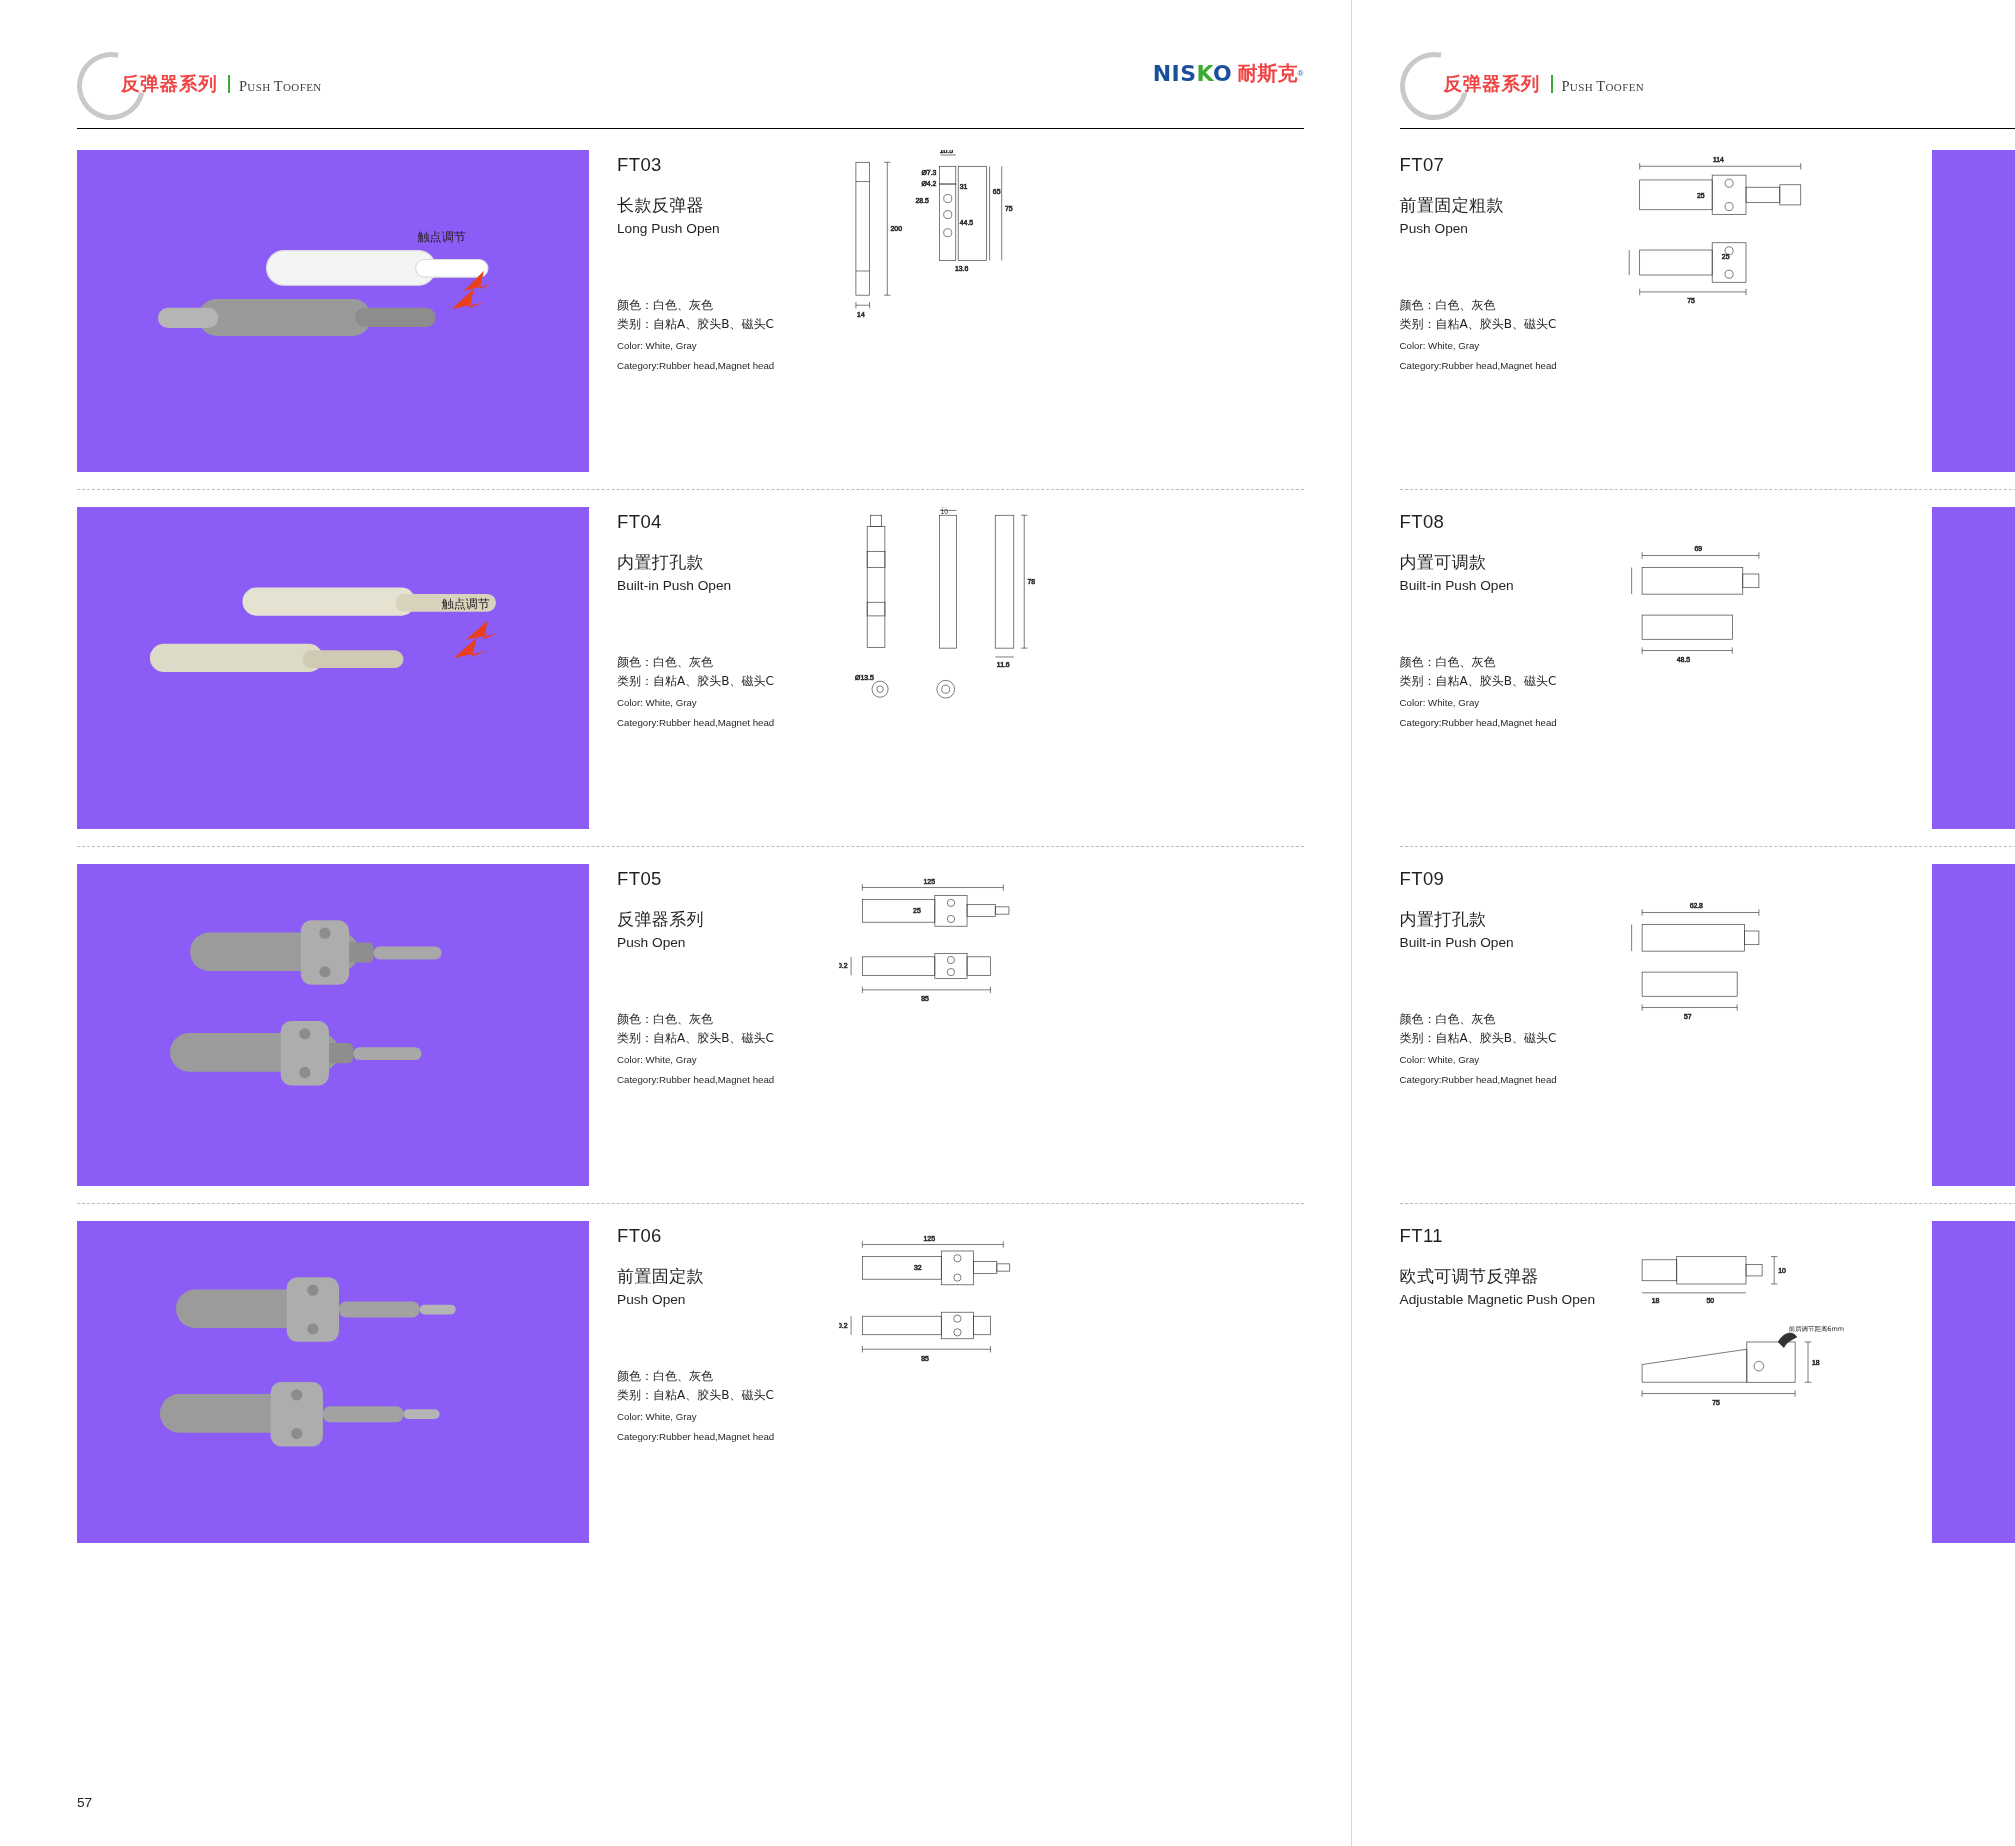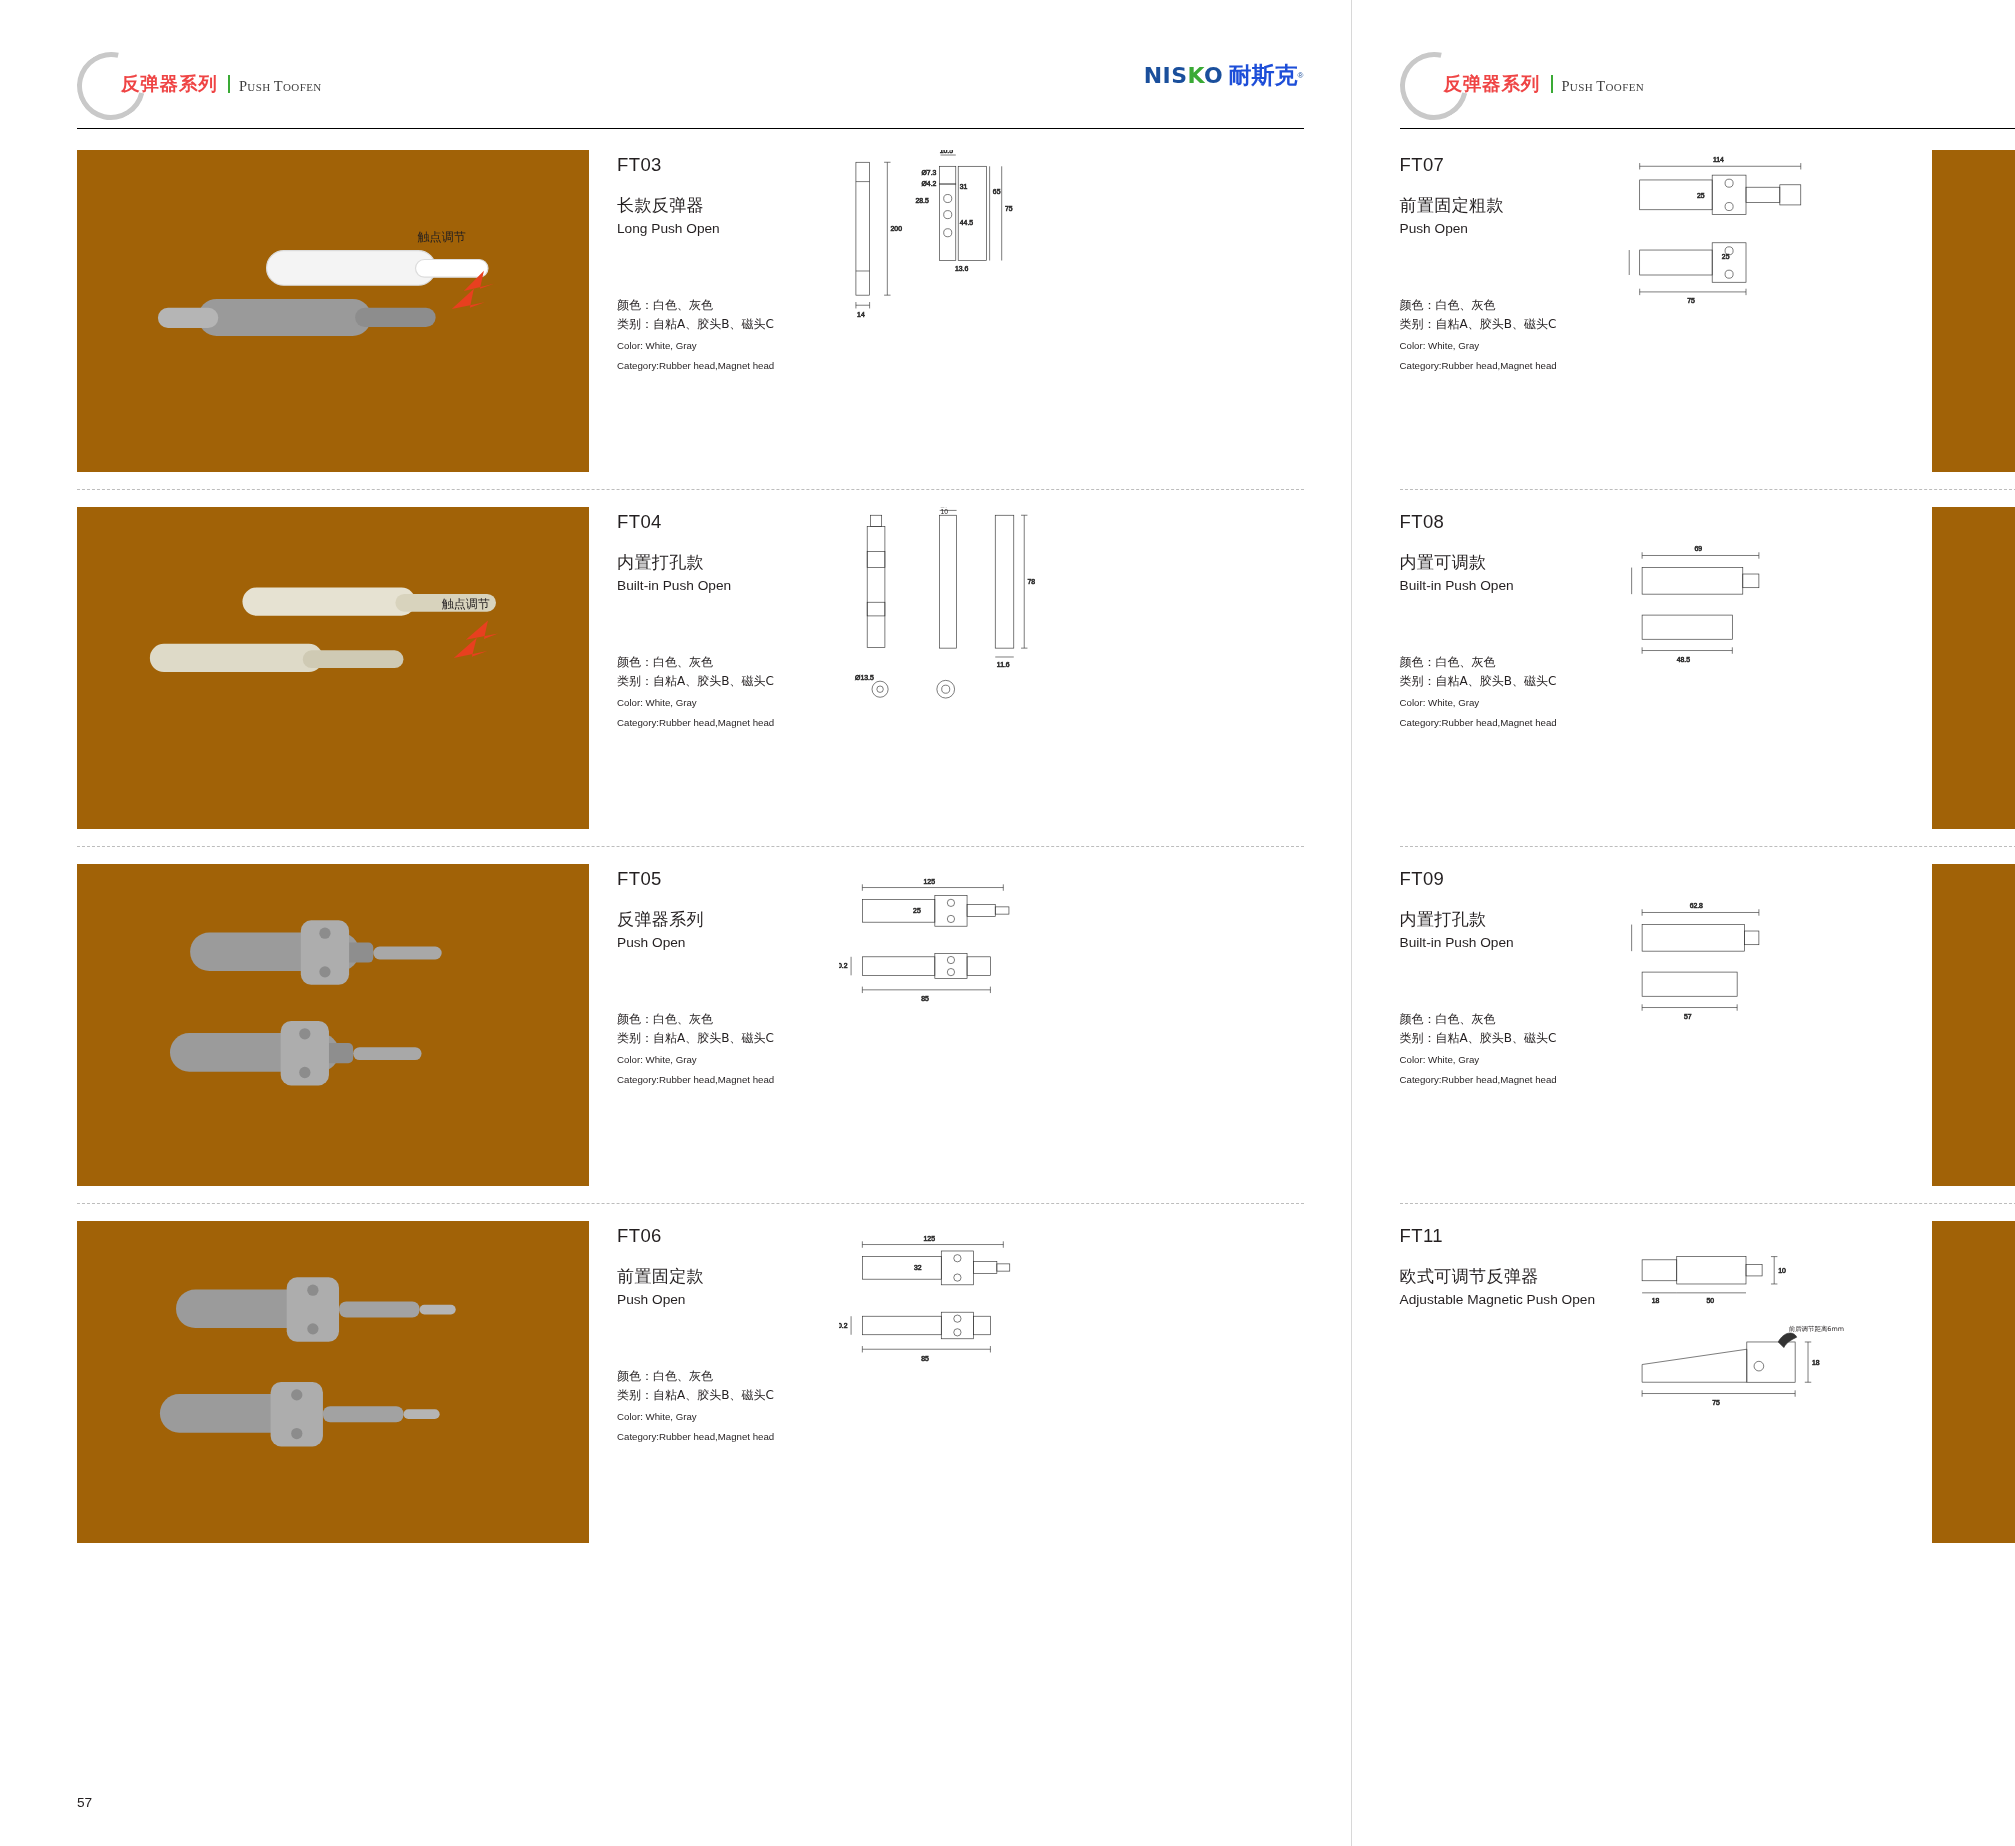--- a/index.html
+++ b/index.html
@@ -37,33 +37,33 @@
     font-family:"DejaVu Sans", sans-serif;
   }
   .hdr-bar { width:2px; height:17.7px; background:#3aaa35; margin:0 8.9px 0.8px 10.5px; }
   .hdr-en { font-size:14.5px; color:#3f3f3f; line-height:1;
             font-family:"Liberation Serif", serif; letter-spacing:0.4px; }
   .hdr-en .small { font-size:11px; }
   .logo { position:absolute; top:60px; right:0; display:flex; align-items:center; }
   .logo-mark { font-size:22px; font-weight:bold; color:#1a4f9c; letter-spacing:0.4px;
                font-family:"DejaVu Sans", sans-serif; }
   .logo-mark .dot { color:#3aaa35; }
-  .logo-cn { font-size:23px; font-weight:bold; color:#1d4ed8; margin-left:5.6px;
+  .logo-cn { font-size:20px; font-weight:bold; color:#ef4444; margin-left:5.6px;
              font-family:"DejaVu Sans", sans-serif; }
   .logo-r { font-size:8px; vertical-align:super; color:#1a4f9c; }
   .hdr-rule { position:absolute; left:0; right:0; top:128px; height:1.2px; background:#000; }
   .page.right .hdr-rule { left:0; right:0; }
 
   
   .row { display:flex; align-items:flex-start; position:relative; }
   .row + .row { border-top:0.8px dashed #bdbdbd; }
   .row-inner { display:flex; width:100%; padding:17px 0 17px 0; }
 
   .photo {
-    background:#a16207; flex:0 0 auto;
+    background:#8b5cf6; flex:0 0 auto;
     position:relative; overflow:hidden;
   }
   .photo.left-img  { width:512px; height:322px; }
   .photo.right-img { width:512px; height:322px; }
 
   .info { flex:0 0 auto; width:250px; padding-left:28px; padding-top:4px; }
   .code { font-size:18.5px; color:#231f20; letter-spacing:0.4px; margin-bottom:17.7px;
           font-family:"Liberation Sans", sans-serif; }
   .name-cn { font-size:17px; font-weight:normal; color:#231f20; margin-bottom:4.8px;
              font-family:"DejaVu Sans", sans-serif; letter-spacing:0.4px; }

